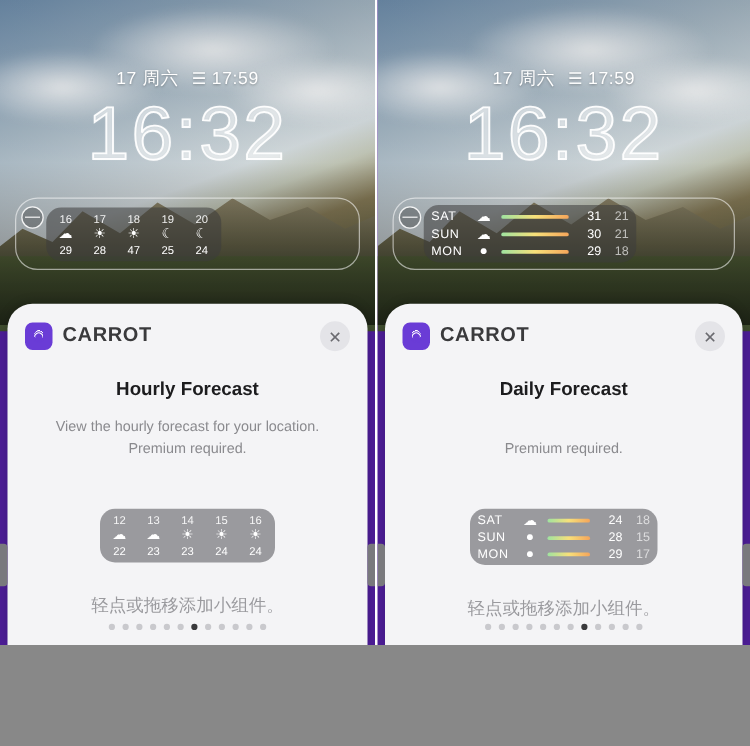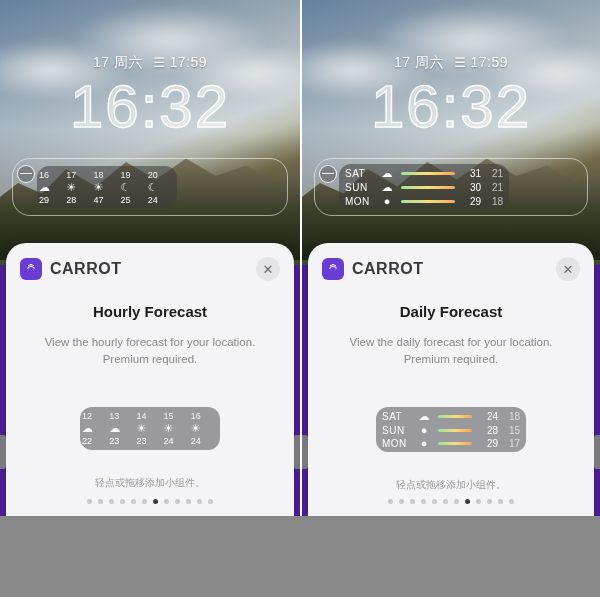--- a/index.html
+++ b/index.html
@@ -77,20 +77,21 @@
     border-radius:12px;
     color:#fff;
     font-size:10px;
     overflow:hidden;
   }
   
   .wcard.hourly {
     width:140px;
     display:grid; grid-template-columns:repeat(5,1fr);
     grid-auto-rows:auto;
+    text-align:center;
     padding:4px 2px;
     row-gap:1px;
   }
   .wcard.hourly .h { font-size:9px; opacity:.9;}
   .wcard.hourly .i { font-size:11px; line-height:13px;}
   .wcard.hourly .t { font-size:9px;}
   
   .wcard.daily {
     width:170px;
     display:grid; grid-template-columns: 32px 20px 1fr 22px 22px;
@@ -124,21 +125,21 @@
   .appname { font-size:16px; font-weight:700; color:#3a3a3c; letter-spacing:.5px;text-align:center;}
   .closebtn {
     margin-left:auto; width:24px; height:24px; border-radius:12px;
     background:#e4e4e8; color:#6b6b70; font-size:13px;
     display:flex; align-items:center; justify-content:center;
   }
   .title { text-align:center; font-size:15px; font-weight:700; color:#1c1c1e; margin-top:22px;}
   .desc { text-align:center; font-size:11.5px; color:#8a8a8e; margin-top:14px; line-height:1.45; padding:0 10px;}
   .preview { margin:40px auto 0; }
   .preview .wcard { margin:0 auto; background:#9a9a9e; }
-  .hint { text-align:center; font-size:10px; color:#9a9a9e; margin-top:26px;}
+  .hint { text-align:center; font-size:14px; color:#9a9a9e; margin-top:26px;}
   .dots {
     position:absolute; bottom:12px; left:0; right:0;
     display:flex; gap:6px; justify-content:center;
   }
   .dots span {
     width:5px; height:5px; border-radius:50%; background:#c9c9cd;
   }
   .dots span.active { background:#3a3a3c; }
   .floatpill {
     position:absolute; width:6px; height:34px; border-radius:3px;
@@ -273,21 +274,21 @@
   </div>
 
   <div class="sheet">
     <div class="sheethead">
       <div class="appicon">◉</div>
       <div class="appname">CARROT</div>
       <div class="closebtn">✕</div>
     </div>
     <div class="title">Daily Forecast</div>
     <div class="desc">
-      <span>View the daily forecast for your location.</span><br>
+      <br>
       <span>Premium required.</span>
     </div>
     <div class="preview">
       <div class="wcard daily" style="width:150px">
         <span class="d">SAT</span>
           <span class="ic">☁</span>
           <span class="bar"></span>
           <span class="hi">24</span>
           <span class="lo">18</span>
         <span class="d">SUN</span>

